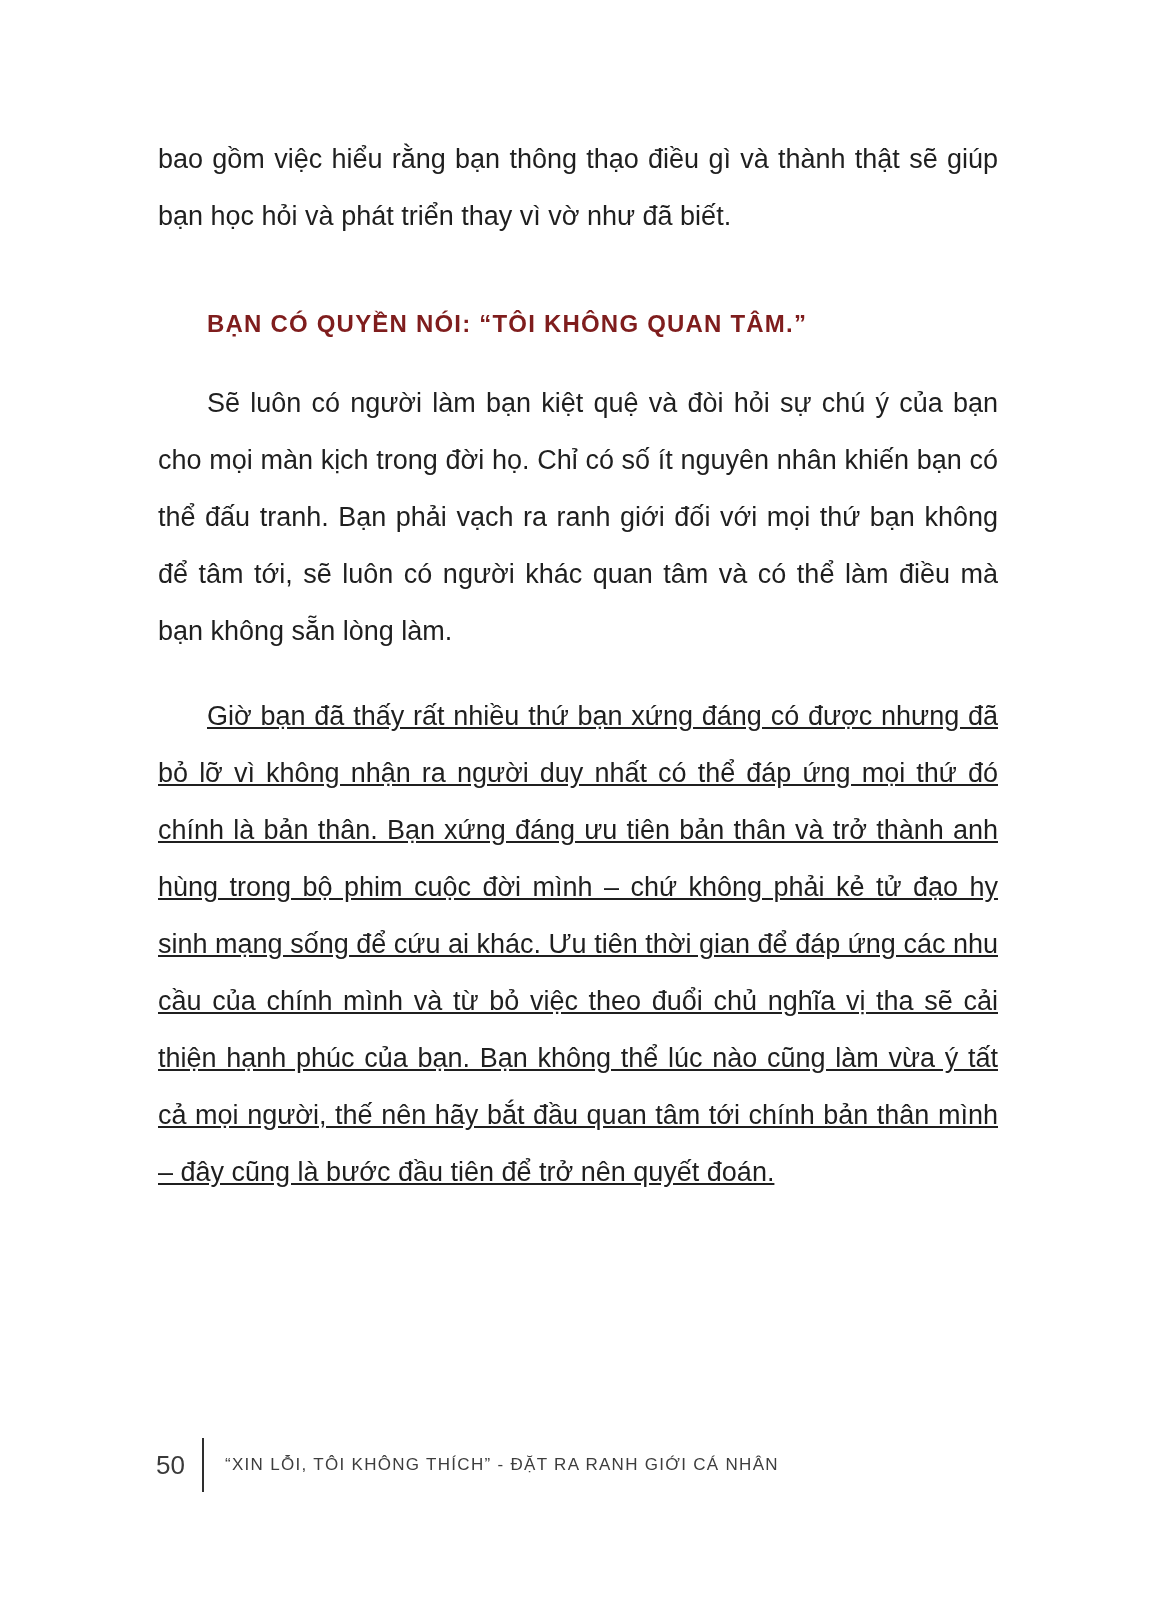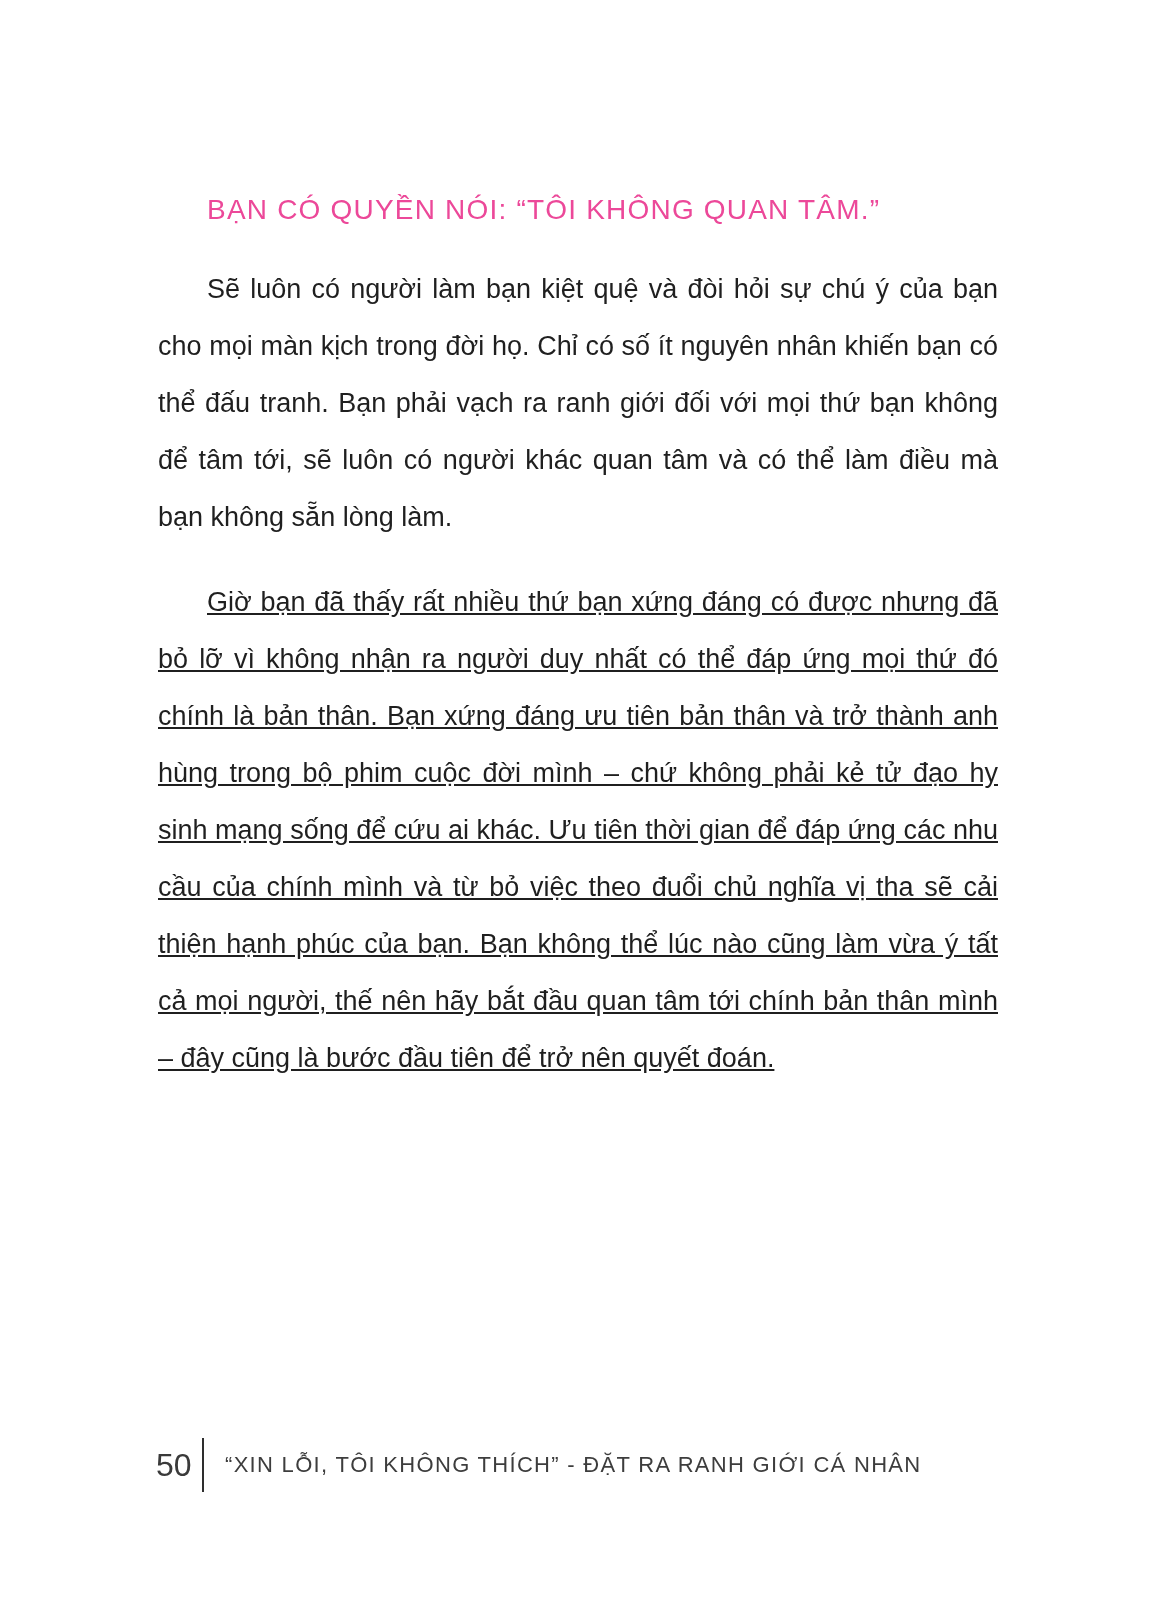--- a/index.html
+++ b/index.html
@@ -18,61 +18,62 @@
     width: 840px;
     color: #1f1f1f;
     font-size: 27px;
     line-height: 57px;
     text-align: justify;
   }
   .content p { margin: 0; }
   .para-indent { text-indent: 49px; }
   .para-gap { margin-top: 28px !important; text-decoration: underline; }
   .section-heading {
-    font-size: 28px;
-    font-weight: normal;
-    color: #ec4899;
+    font-size: 24px;
+    font-weight: bold;
+    color: #7f1d1d;
     letter-spacing: 1.2px;
     line-height: 57px;
     margin: 50px 0 23px 49px;
     text-align: left;
   }
   .page-footer {
     position: absolute;
     left: 156px;
     top: 1438px;
     display: flex;
     align-items: center;
   }
   .page-number {
-    font-size: 32px;
+    font-size: 26px;
     color: #3a3a3a;
     width: 46px;
     flex: 0 0 auto;
   }
   .footer-divider {
     width: 2px;
     height: 54px;
     background: #2e2e2e;
     flex: 0 0 auto;
     margin-right: 21px;
   }
   .book-title {
-    font-size: 22px;
+    font-size: 17px;
     line-height: 26px;
     letter-spacing: 1.3px;
     color: #3d3d3d;
   }
 </style>
 </head>
 <body>
 
 <div class="page">
 
   <main class="content">
+    <p class="para">bao gồm việc hiểu rằng bạn thông thạo điều gì và thành thật sẽ giúp bạn học hỏi và phát triển thay vì vờ như đã biết.</p>
 
     <h2 class="section-heading">BẠN CÓ QUYỀN NÓI: “TÔI KHÔNG QUAN TÂM.”</h2>
 
     <p class="para para-indent">Sẽ luôn có người làm bạn kiệt quệ và đòi hỏi sự chú ý của bạn cho mọi màn kịch trong đời họ. Chỉ có số ít nguyên nhân khiến bạn có thể đấu tranh. Bạn phải vạch ra ranh giới đối với mọi thứ bạn không để tâm tới, sẽ luôn có người khác quan tâm và có thể làm điều mà bạn không sẵn lòng làm.</p>
 
     <p class="para para-indent para-gap">Giờ bạn đã thấy rất nhiều thứ bạn xứng đáng có được nhưng đã bỏ lỡ vì không nhận ra người duy nhất có thể đáp ứng mọi thứ đó chính là bản thân. Bạn xứng đáng ưu tiên bản thân và trở thành anh hùng trong bộ phim cuộc đời mình – chứ không phải kẻ tử đạo hy sinh mạng sống để cứu ai khác. Ưu tiên thời gian để đáp ứng các nhu cầu của chính mình và từ bỏ việc theo đuổi chủ nghĩa vị tha sẽ cải thiện hạnh phúc của bạn. Bạn không thể lúc nào cũng làm vừa ý tất cả mọi người, thế nên hãy bắt đầu quan tâm tới chính bản thân mình – đây cũng là bước đầu tiên để trở nên quyết đoán.</p>
   </main>
 
   <footer class="page-footer">
     <span class="page-number">50</span>

